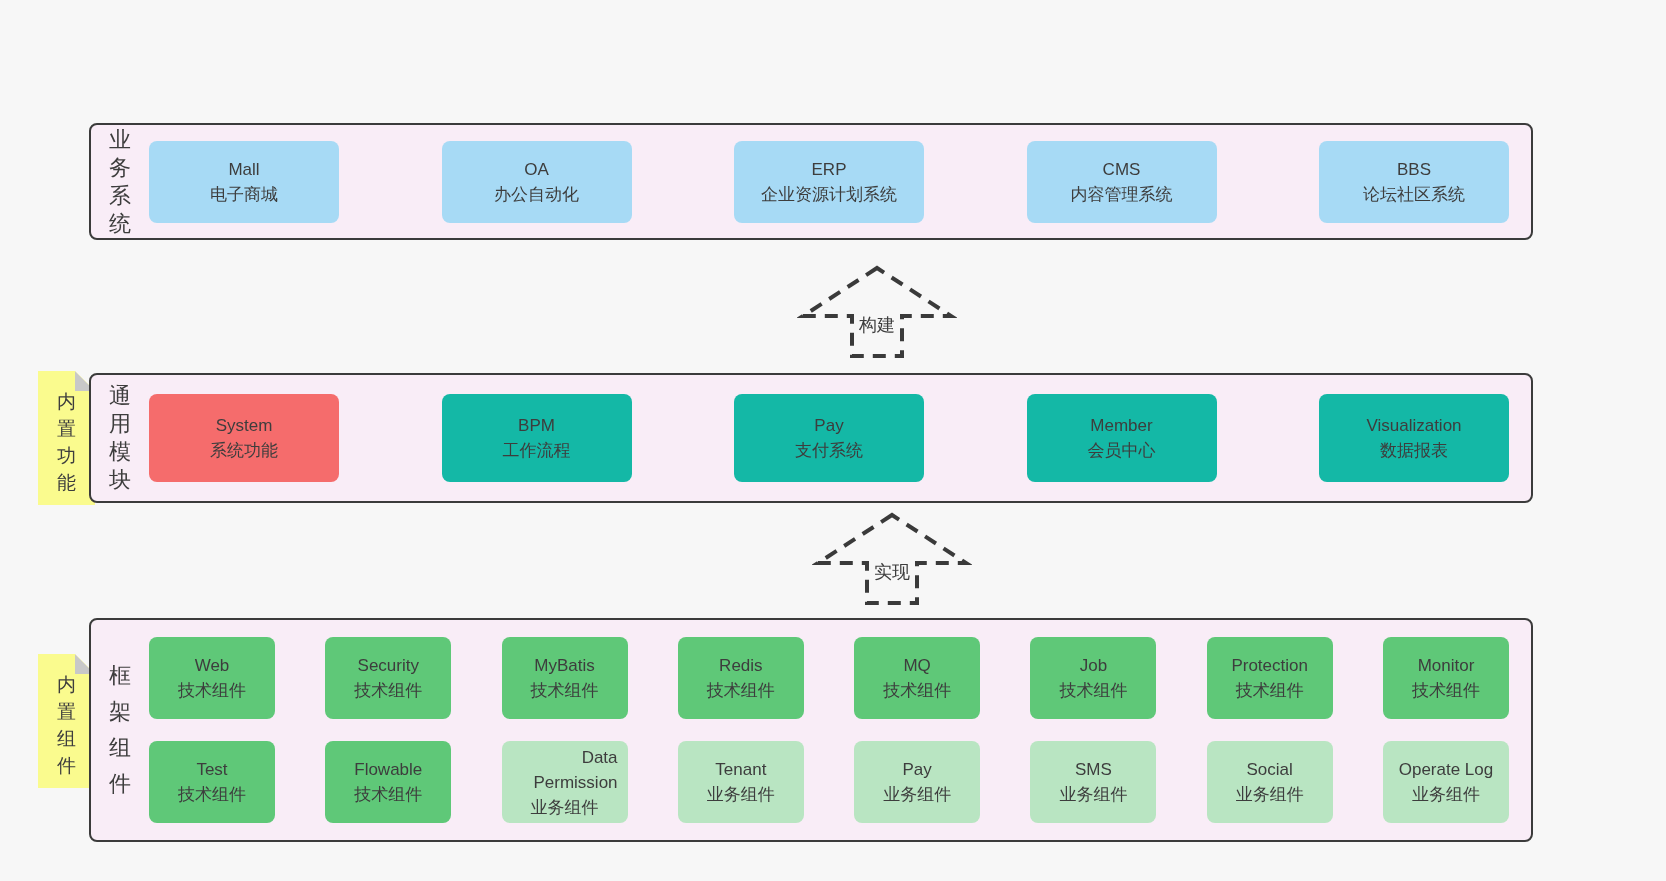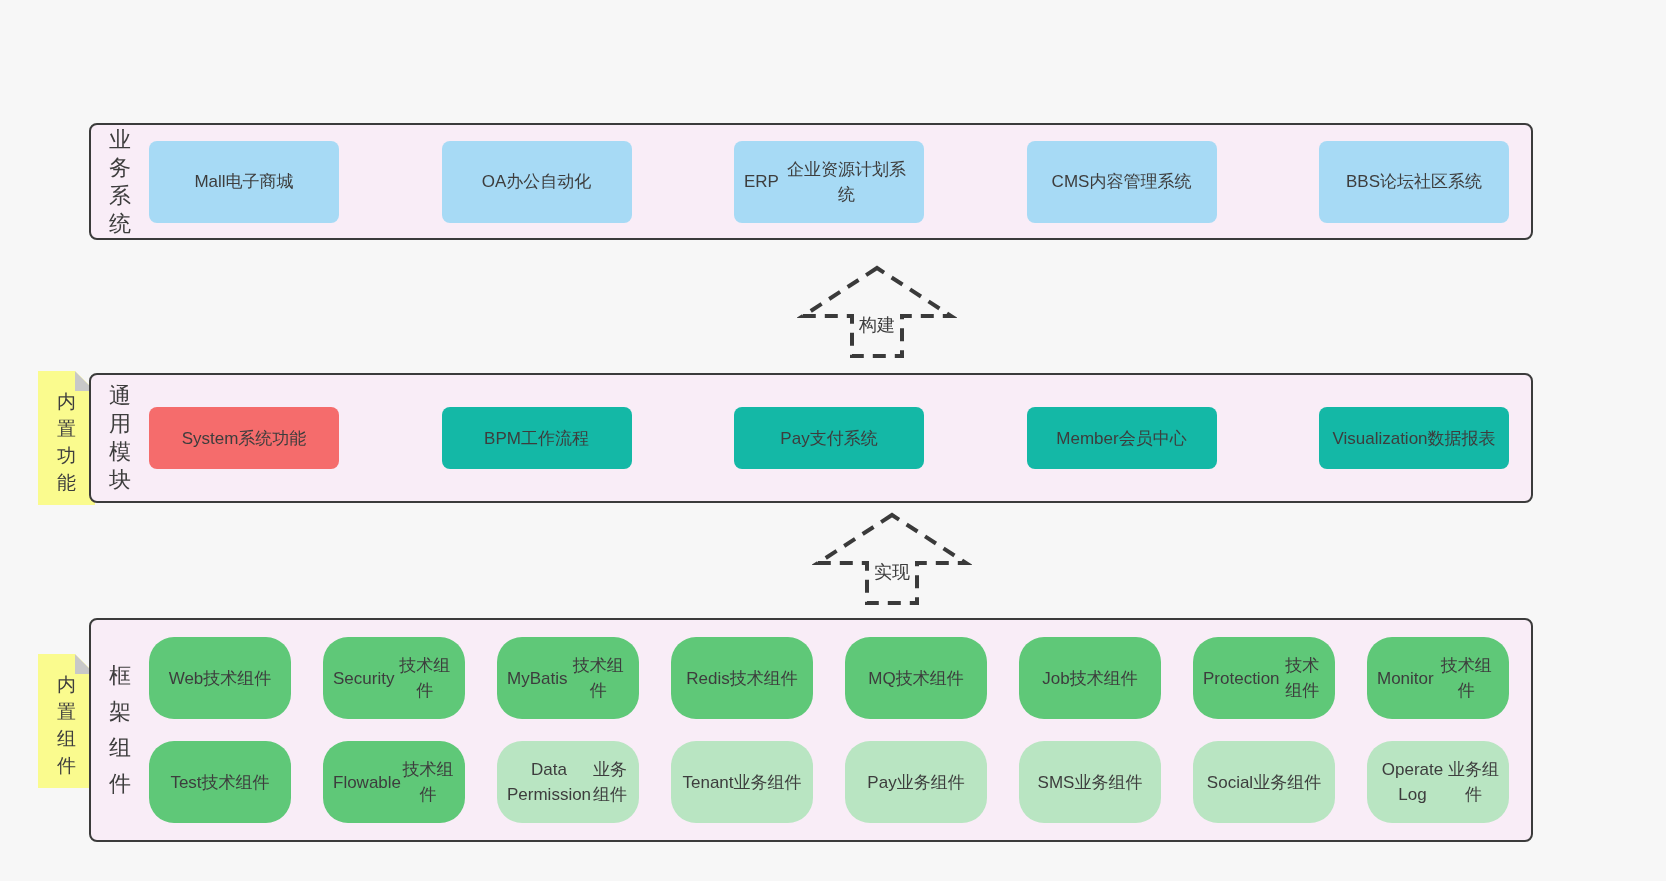--- a/index.html
+++ b/index.html
@@ -37,27 +37,27 @@
   }
   .rows {
     flex:1; display:flex; flex-direction:column;
     justify-content:center; gap:22px; padding-right:22px;
   }
   .rows .boxes-row { display:flex; justify-content:space-between; }
 
   .box {
     box-sizing:border-box;
     width:190px; height:82px; border-radius:8px;
-    display:flex; flex-direction:row; justify-content:center;
-    align-items:center; text-align:center;
+    display:flex; flex-direction:column; justify-content:center;
+    align-items:center; text-align:right;
     font-size:17px; line-height:25px; color:#3d3d3d;
     padding:0 10px;
   }
-  #layer-common .box { height:62px; }
-  #layer-framework .box { width:142px; height:82px;border-radius:25px; }
+  #layer-common .box { height:88px; }
+  #layer-framework .box { width:126px; height:82px; }
 
   .t-blue       { background:#a7daf5; }
   .t-red        { background:#f56c6c; }
   .t-pink       { background:#14b8a6; }
   .t-green      { background:#5fc878; }
   .t-lightgreen { background:#b9e5c2; }
 
   
   .note {
     position:absolute; left:38px; width:57px; height:134px;

